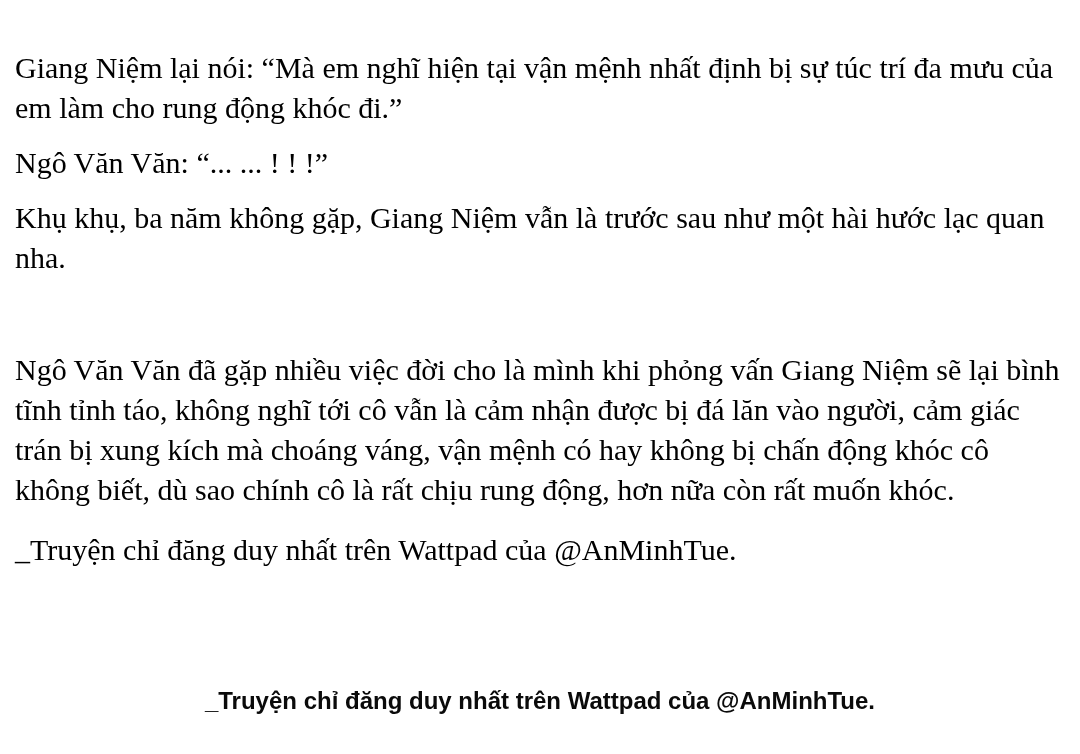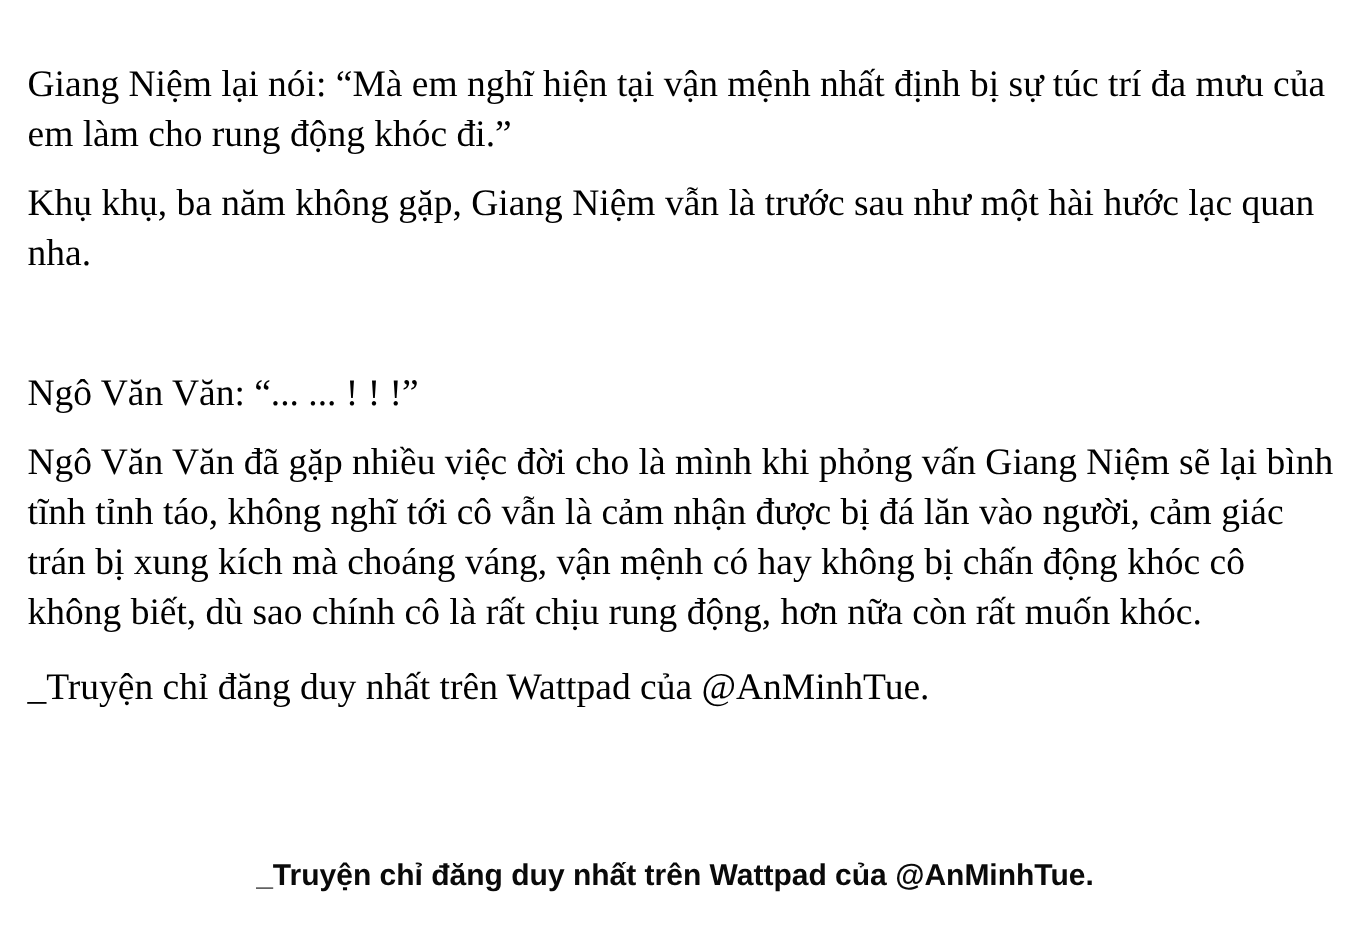--- a/index.html
+++ b/index.html
@@ -12,21 +12,21 @@
     width: 1080px;
     height: 754px;
     background: #ffffff;
     overflow: hidden;
     font-family: "Liberation Serif", serif;
     color: #000000;
   }
   .body-text {
     position: absolute;
     top: 48px;
-    left: 22px;
+    left: 15px;
     right: 13px;
   }
   .para {
     margin: 0 0 15px 0;
     font-size: 30px;
     line-height: 40px;
     font-weight: normal;
     letter-spacing: 0px;
     text-align: left;
     color: #000000;
@@ -51,21 +51,21 @@
     line-height: 30px;
     color: #0a0a0a;
   }
 </style>
 </head>
 <body>
 
 <div class="page">
   <div class="body-text">
     <p class="para">Giang Niệm lại nói: “Mà em nghĩ hiện tại vận mệnh nhất định bị sự túc trí đa mưu của em làm cho rung động khóc đi.”</p>
+    <p class="para">Ngô Văn Văn: “... ... ! ! !”</p>
     <p class="para gap-after">Khụ khụ, ba năm không gặp, Giang Niệm vẫn là trước sau như một hài hước lạc quan nha.</p>
-    <p class="para">Ngô Văn Văn: “... ... ! ! !”</p>
     <p class="para">Ngô Văn Văn đã gặp nhiều việc đời cho là mình khi phỏng vấn Giang Niệm sẽ lại bình tĩnh tỉnh táo, không nghĩ tới cô vẫn là cảm nhận được bị đá lăn vào người, cảm giác trán bị xung kích mà choáng váng, vận mệnh có hay không bị chấn động khóc cô không biết, dù sao chính cô là rất chịu rung động, hơn nữa còn rất muốn khóc.</p>
     <p class="para note">_Truyện chỉ đăng duy nhất trên Wattpad của @AnMinhTue.</p>
   </div>
   <div class="footer">
     <span>_Truyện chỉ đăng duy nhất trên Wattpad của @AnMinhTue.</span>
   </div>
 </div>
 
 </body></html>

